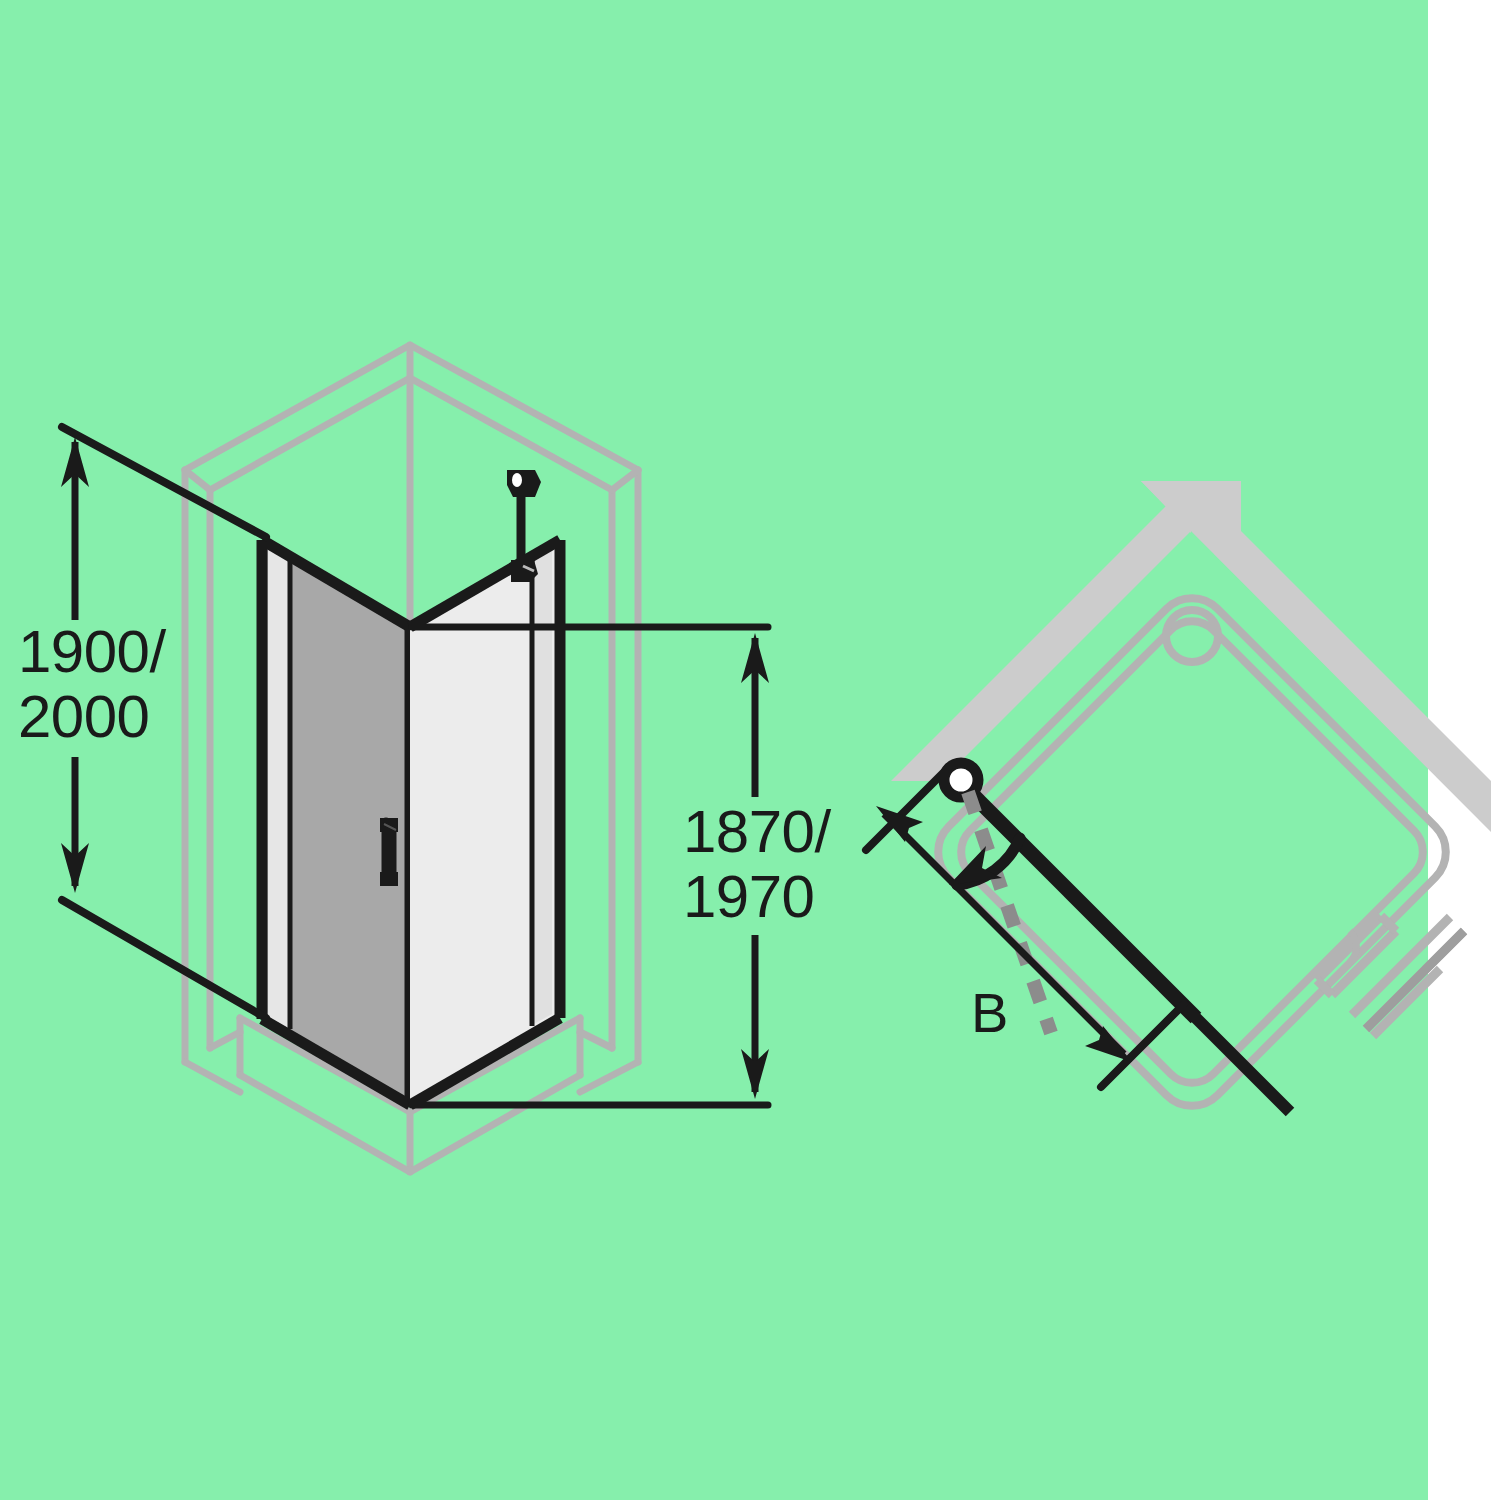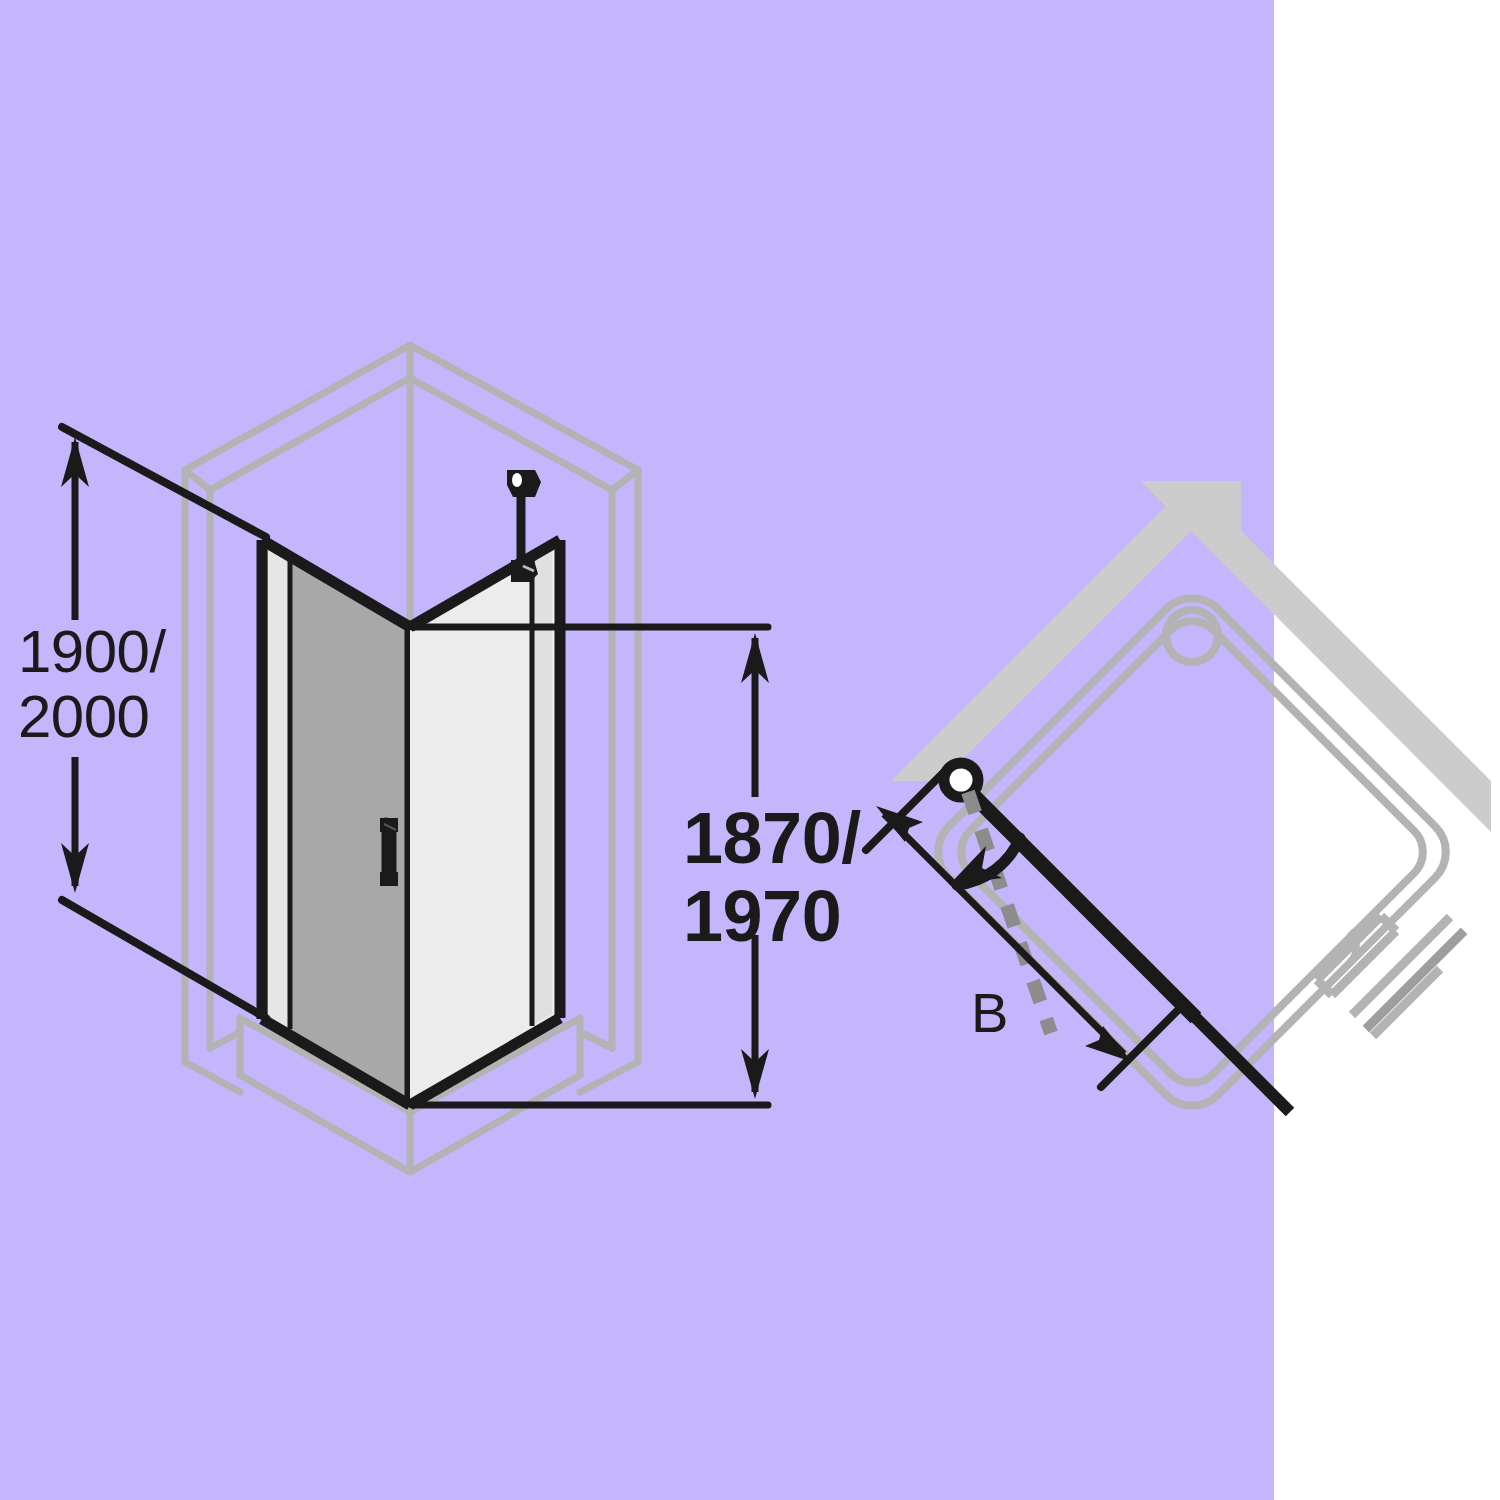--- a/index.html
+++ b/index.html
@@ -8,23 +8,23 @@
     background: #ffffff;
   }
   body {
     width: 1500px;
     height: 1500px;
     font-family: "Liberation Sans", sans-serif;
     overflow: hidden;
   }
   #stage {
     position: relative;
-    width: 1274px;
+    width: 1428px;
     height: 1500px;
-    background: #c4b5fd;
+    background: #86efac;
   }
   #drawing {
     position: absolute;
     left: 0;
     top: 0;
     width: 1500px;
     height: 1500px;
   }
   .dim-label {
     position: absolute;
@@ -37,23 +37,22 @@
   }
   #label-height {
     left: 18px;
     top: 620px;
     font-size: 60px;
     letter-spacing: -0.5px;
   }
   #label-glass-height {
     left: 683px;
     top: 800px;
-    font-size: 72px;
+    font-size: 60px;
     letter-spacing: -0.5px;
-    font-weight: bold;
   }
   #label-width-b {
     left: 971px;
     top: 983px;
     font-size: 56px;
     font-weight: 400;
   }
 </style>
 </head>
 <body>

